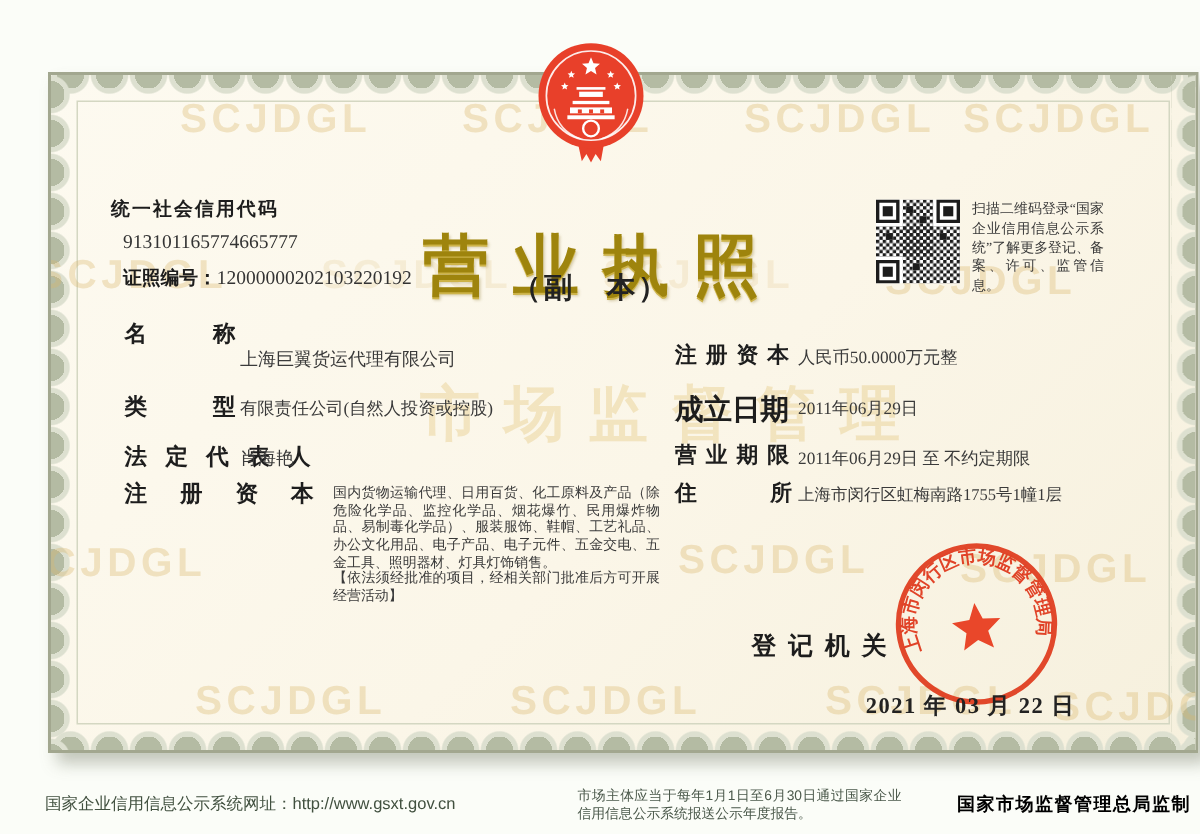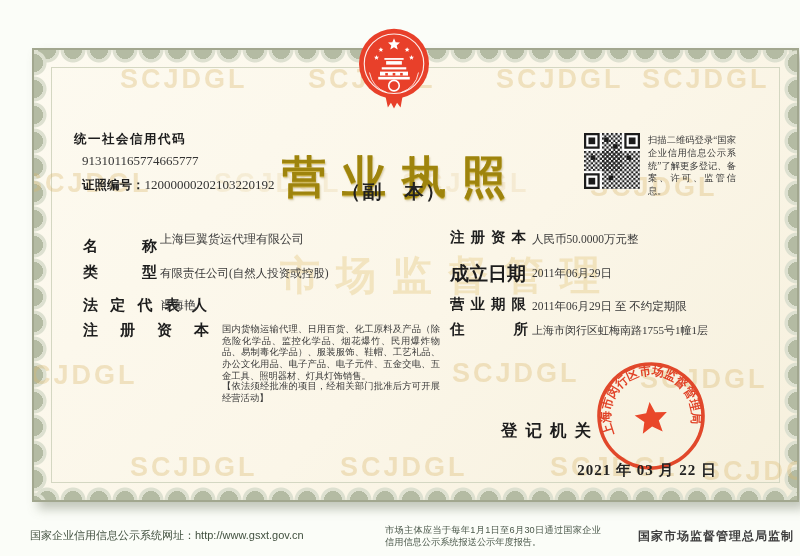--- a/index.html
+++ b/index.html
@@ -48,21 +48,21 @@
   .registrar{position:absolute;left:501px;top:420px;font-weight:700;font-size:16.5px;
          letter-spacing:8px;color:#1c1c1c;}
   .date{position:absolute;left:552px;top:461px;width:190px;text-align:center;font-size:15px;
          font-weight:600;letter-spacing:1px;color:#222;
          font-family:"Liberation Serif","DejaVu Serif",serif;z-index:5;}
   .seal{position:absolute;left:591px;top:356px;transform:rotate(-6deg);z-index:4;opacity:.92;}
   .footer-left{position:absolute;left:30px;top:528px;font-size:11px;color:#41503f;}
   .footer-mid{position:absolute;left:385px;top:525px;width:216px;font-size:9.2px;line-height:1.3;
          color:#4a584a;text-align:justify;}
   .footer-right{position:absolute;left:638px;top:528px;font-size:12px;font-weight:600;
-         letter-spacing:1px;color:#404040;}
+         letter-spacing:1px;color:#000000;}
   .z2{z-index:2;}
 </style>
 </head>
 <body>
 
 <div class="stage">
 
   <div class="cert">
     <div class="bt"></div>
     <div class="bb"></div>
@@ -144,21 +144,21 @@
     <rect x="0" y="18" width="7" height="7" fill="#fff"></rect>
     <path d="M0 0h7v7H0z M1 1v5h5V1z" fill="#1c1c1c" fill-rule="evenodd"></path>
     <rect x="2" y="2" width="3" height="3" fill="#1c1c1c"></rect>
     <path d="M18 0h7v7h-7z M19 1v5h5V1z" fill="#1c1c1c" fill-rule="evenodd"></path>
     <rect x="20" y="2" width="3" height="3" fill="#1c1c1c"></rect>
     <path d="M0 18h7v7H0z M1 19v5h5v-5z" fill="#1c1c1c" fill-rule="evenodd"></path>
     <rect x="2" y="20" width="3" height="3" fill="#1c1c1c"></rect>
   </svg>
   <div class="qr-caption">扫描二维码登录“国家企业信用信息公示系统”了解更多登记、备案、许可、监管信息。</div>
 
-  <div class="lab z2" style="left:83px;top:238px;width:74px">名称</div>
+  <div class="lab z2" style="left:83px;top:215px;width:74px">名称</div>
   <div class="val z2" style="left:160px;top:232px">上海巨翼货运代理有限公司</div>
 
   <div class="lab z2" style="left:83px;top:264px;width:74px">类型</div>
   <div class="val z2" style="left:160px;top:266px;font-size:11.5px">有限责任公司(自然人投资或控股)</div>
 
   <div class="lab z2" style="left:83px;top:297px;width:124px">法定代表人</div>
   <div class="val z2" style="left:160px;top:298px">肖海艳</div>
 
   <div class="lab z2" style="left:83px;top:322px;width:126px">注册资本</div>
   <div class="val z2 scope" style="left:222px;top:381px">【依法须经批准的项目，经相关部门批准后方可开展经营活动】</div>

